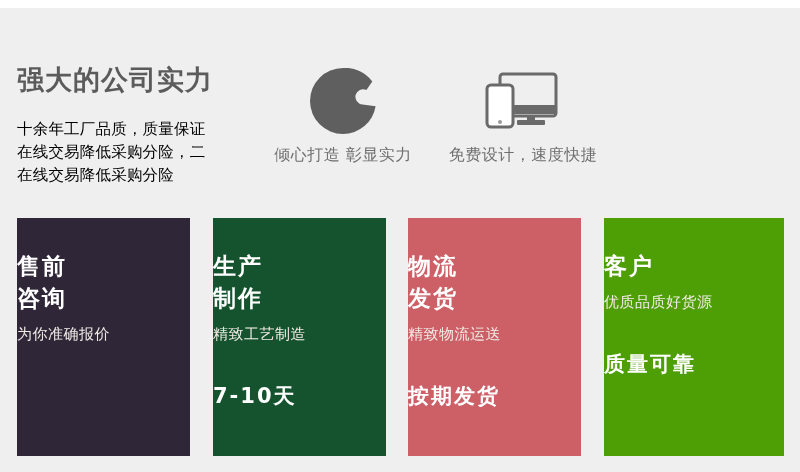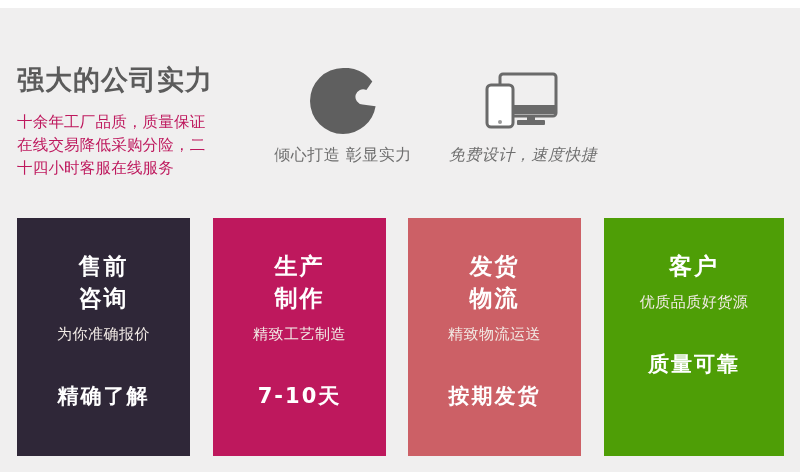--- a/index.html
+++ b/index.html
@@ -50,23 +50,23 @@
     font-size: 27px;
     font-weight: bold;
     color: #5b5b5b;
     letter-spacing: 1px;
     line-height: 34px;
     margin: 0;
     white-space: nowrap;
   }
 
   .headline-sub {
-    margin: 14px 0 0 0;
+    margin: 21px 0 0 0;
     font-size: 15.5px;
-    color: #be185d;
+    color: #000000;
     line-height: 23px;
     letter-spacing: 0.2px;
   }
   .headline-sub div { white-space: nowrap; }
 
   
   .feature {
     position: absolute;
     top: 55px;
     text-align: center;
@@ -79,39 +79,39 @@
   }
   .feature-label {
     font-size: 16px;
     color: #6f6f6f;
     letter-spacing: 0.5px;
     white-space: nowrap;
     margin-top: 6px;
   }
 
   .feature-1 { left: 248px; width: 190px; }
-  .feature-2 { left: 432px; width: 182px; font-style: italic; }
+  .feature-2 { left: 432px; width: 182px; }
   .feature-3 { left: 612px; width: 188px; }
 
   
   .cards {
     position: absolute;
     left: 0;
     top: 218px;
     width: 800px;
     height: 238px;
   }
 
   .card {
     position: absolute;
     top: 0;
     width: 173px;
     height: 238px;
     color: #ffffff;
-    text-align: center;
+    text-align: left;
     box-sizing: border-box;
   }
   .card-1 { left: 17px; }
   .card-2 { left: 213px; }
   .card-3 { left: 408px; }
   .card-4 { left: 604px; width: 180px; }
 
   .card-title {
     margin-top: 32px;
     font-size: 23px;
@@ -145,21 +145,21 @@
 
   <div class="backdrop"></div>
 
   <div class="header">
 
     <div class="headline-block">
       <div class="headline-title">强大的公司实力</div>
       <div class="headline-sub">
         <div>十余年工厂品质，质量保证</div>
         <div>在线交易降低采购分险，二</div>
-        <div>十四小时客服在线服务</div>
+        <div>在线交易降低采购分险</div>
       </div>
     </div>
 
     <div class="feature feature-1">
       <div class="feature-icon">
         <svg width="66" height="66" viewBox="0 0 66 66">
           <path d="M33 0 A33 33 0 1 0 33 66 A33 33 0 0 0 65.6 38.2
                    L52.5 36.4 A7.6 7.6 0 1 1 56.4 22.0
                    L62.3 13.4 A33 33 0 0 0 33 0 Z" fill="#5f5f5f"></path>
         </svg>
@@ -189,36 +189,35 @@
   </div>
 
   <div class="cards">
 
     <div class="card card-1" style="background: rgb(47, 39, 56);">
       <div class="card-title">
         <span>售前</span>
         <span>咨询</span>
       </div>
       <div class="card-sub">为你准确报价</div>
-      <div class="card-foot">精确了解</div>
-    </div>
-
-    <div class="card card-2" style="background: #be185d;">
+    </div>
+
+    <div class="card card-2" style="background: #14532d;">
       <div class="card-title">
         <span>生产</span>
         <span>制作</span>
       </div>
       <div class="card-sub">精致工艺制造</div>
       <div class="card-foot">7-10天</div>
     </div>
 
     <div class="card card-3" style="background: rgb(204, 96, 102);">
       <div class="card-title">
+        <span>物流</span>
         <span>发货</span>
-        <span>物流</span>
       </div>
       <div class="card-sub">精致物流运送</div>
       <div class="card-foot">按期发货</div>
     </div>
 
     <div class="card card-4" style="background: rgb(78, 158, 6);">
       <div class="card-title">
         <span>客户</span>
       </div>
       <div class="card-sub">优质品质好货源</div>

